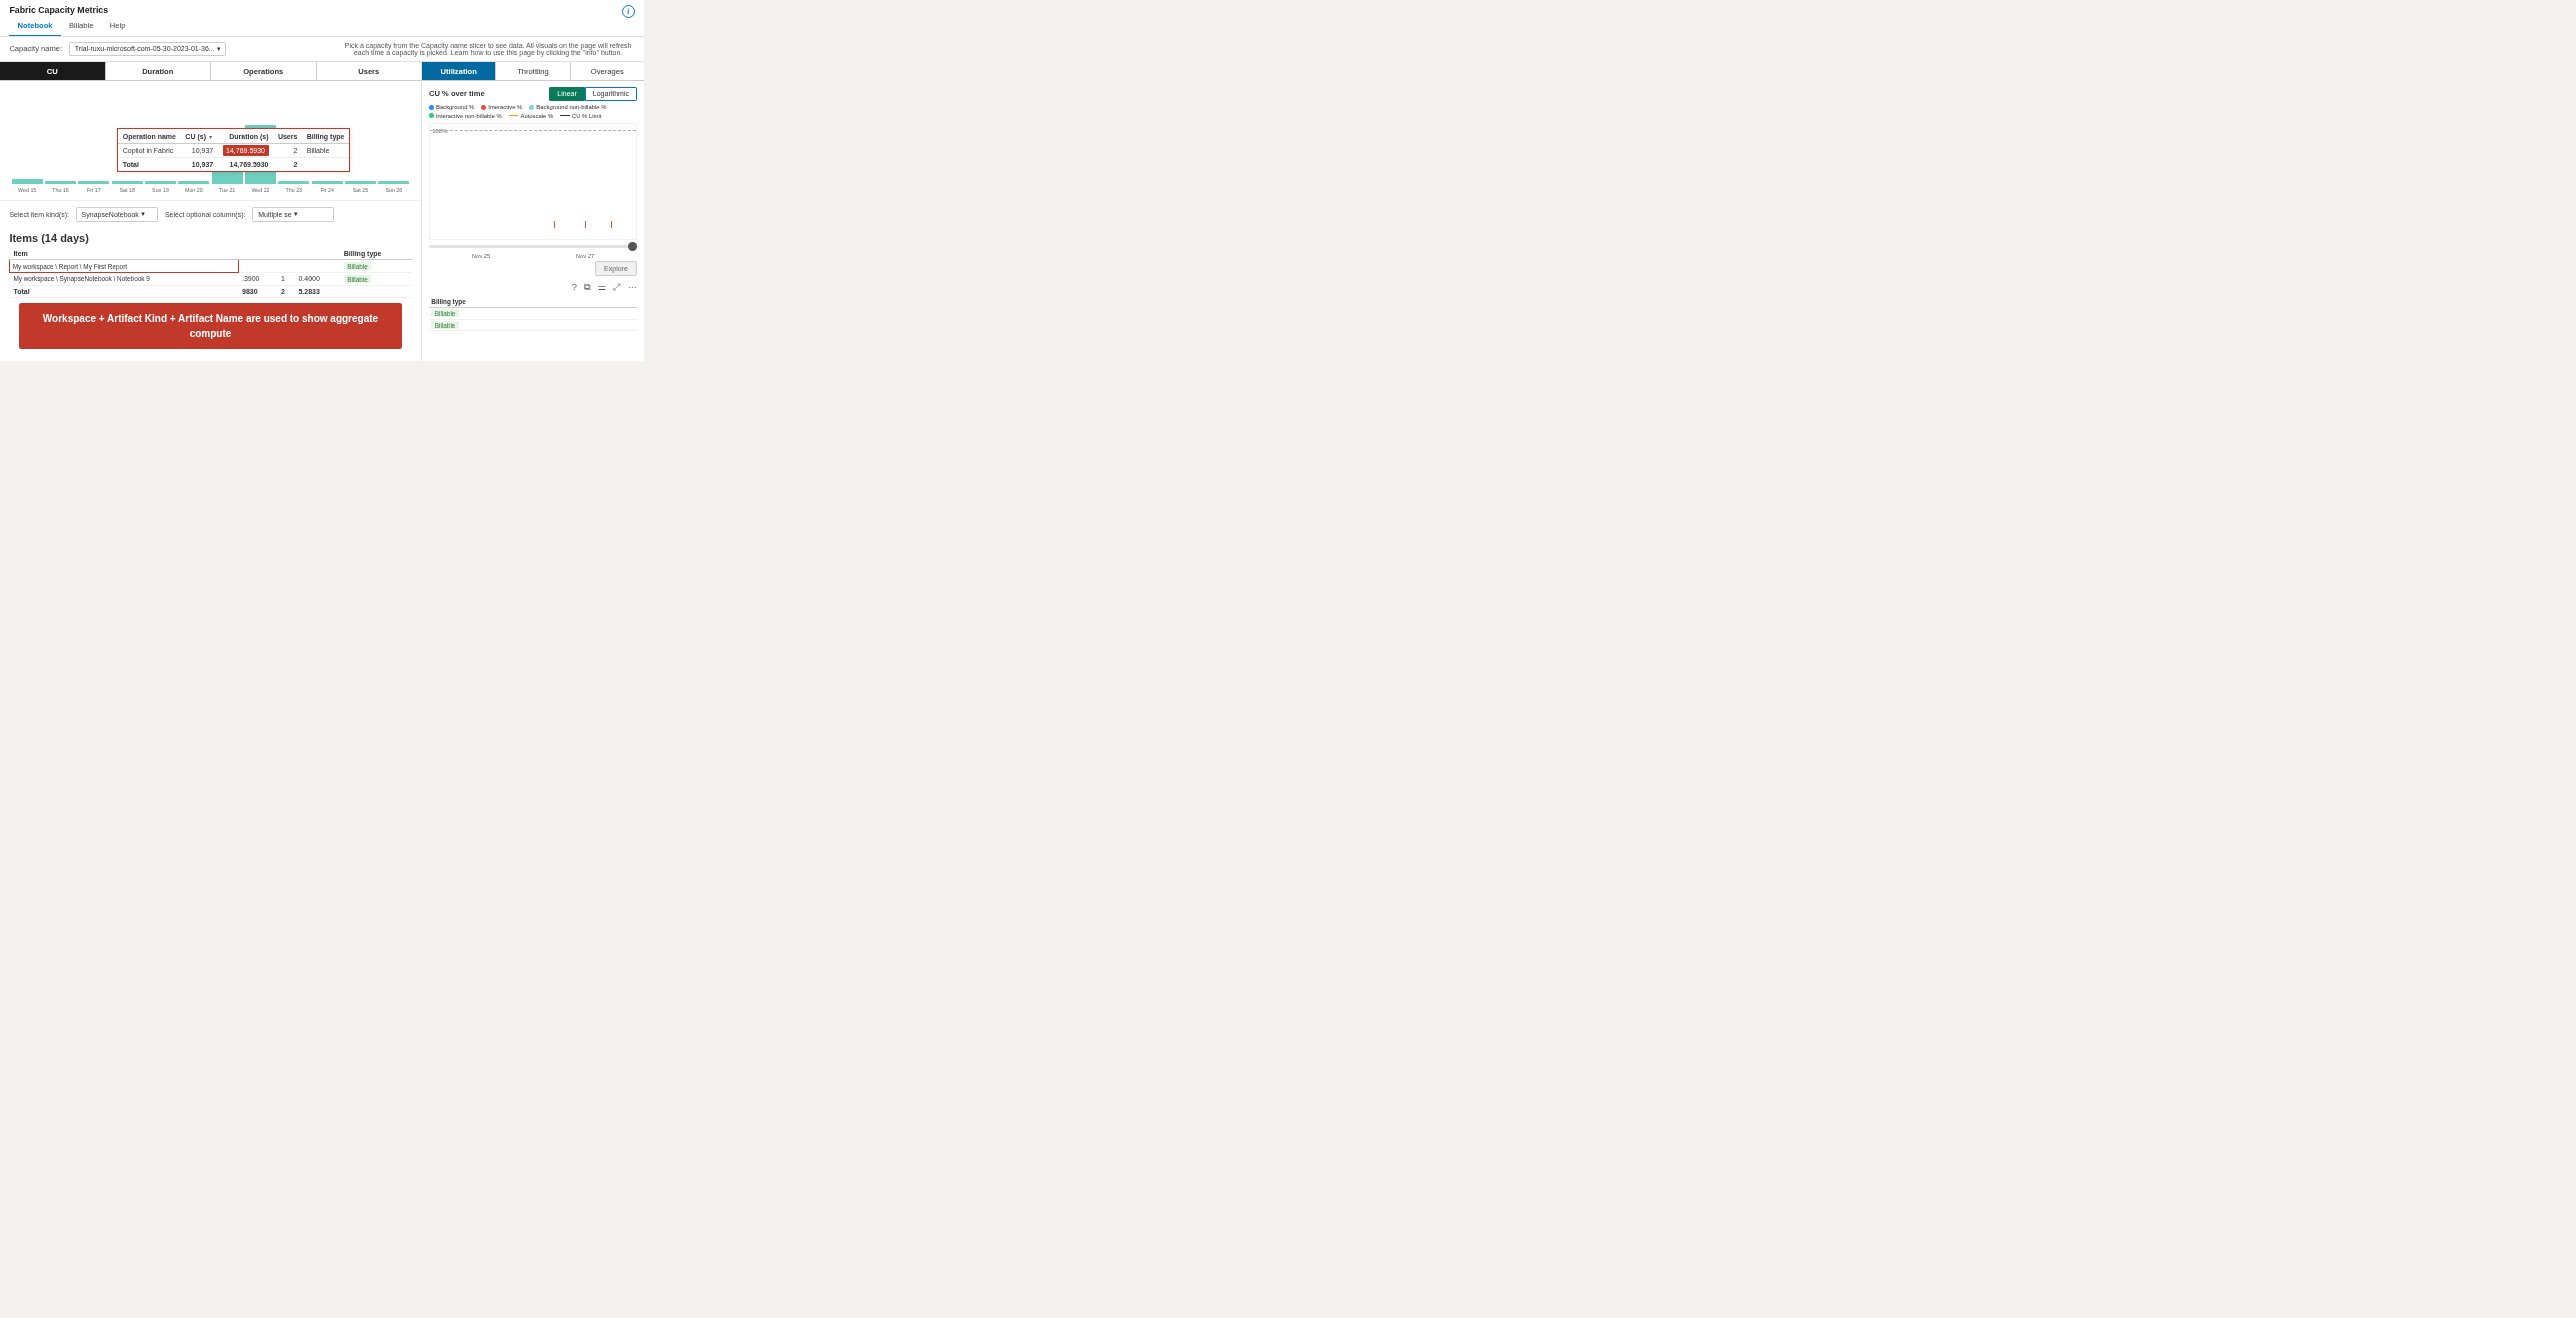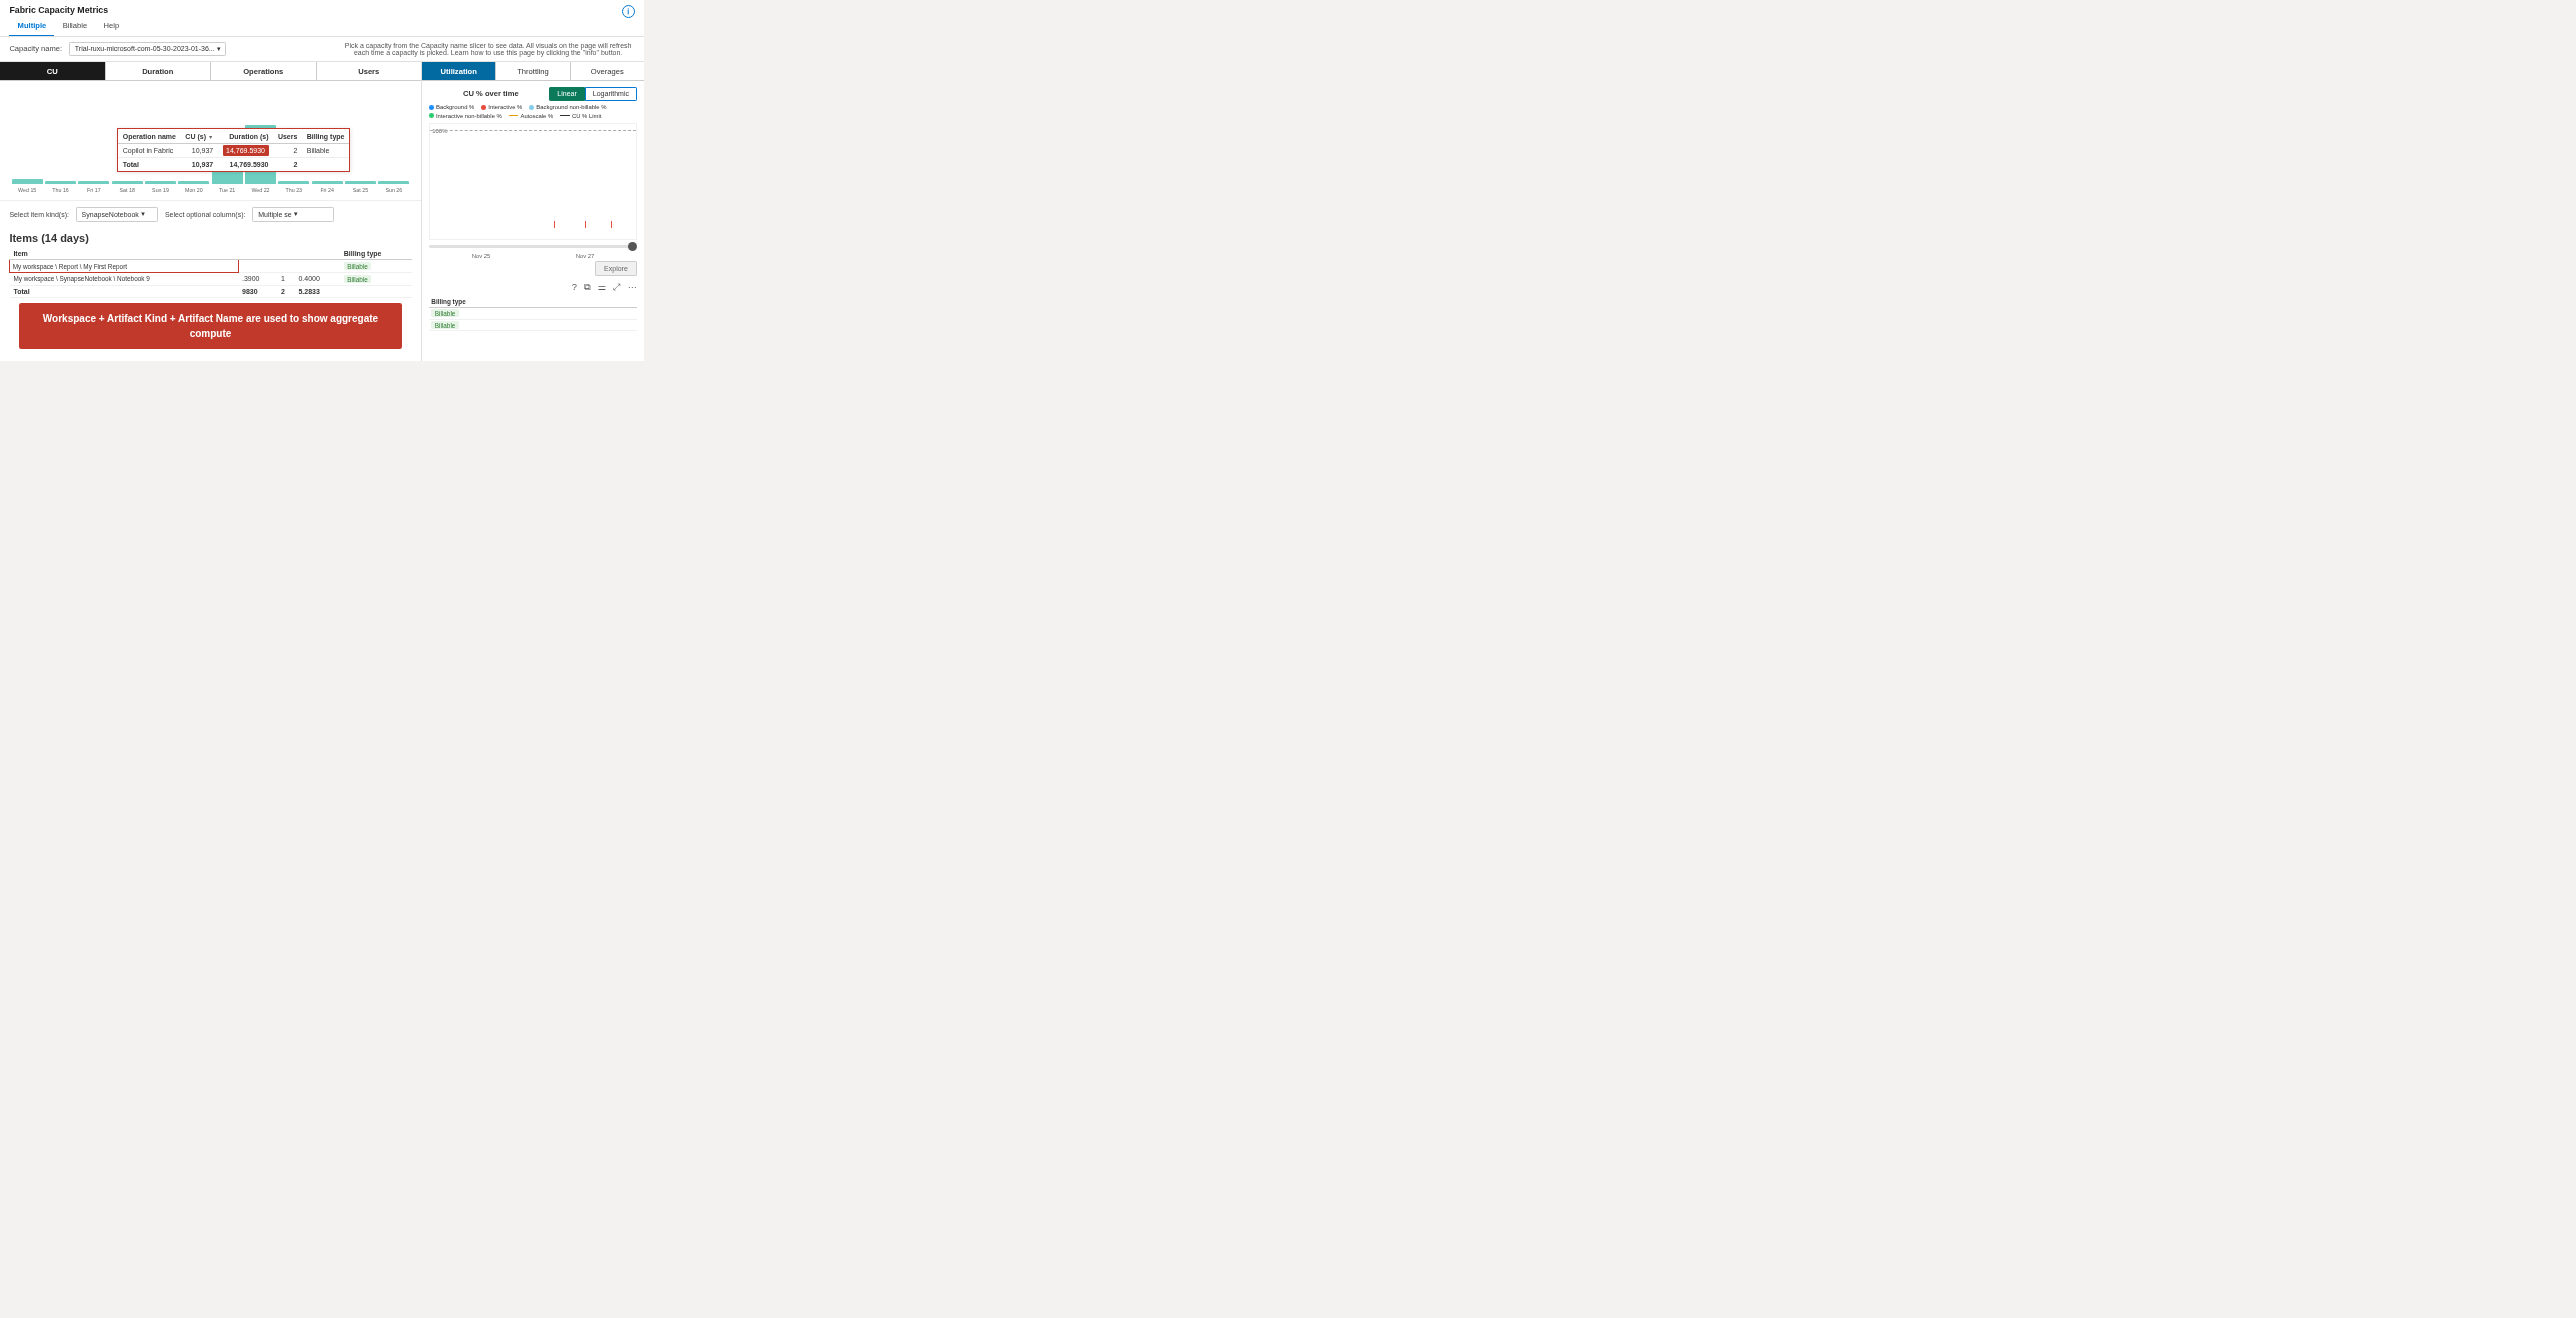--- a/index.html
+++ b/index.html
@@ -71,21 +71,21 @@
 
     
     .right-panel { width: 222px; background: #fff; padding: 0; flex-shrink: 0; }
 
     .util-tabs { display: flex; border-bottom: 0.6px solid #ccc; }
     .util-tab { flex: 1; padding: 4.7px 2.3px; text-align: center; font-size: 7.6px; cursor: pointer; background: #fff; color: #333; border: none; border-right: 0.6px solid #ccc; }
     .util-tab:last-child { border-right: none; }
     .util-tab.active { background: #0369a1; color: #fff; font-weight: 600; }
 
     .right-chart-area { padding: 5.9px 7px; }
-    .right-chart-header { display: flex; align-items: center; justify-content: space-between; margin-bottom: 3.5px; margin-left: 34px; }
+    .right-chart-header { display: flex; align-items: center; justify-content: space-between; margin-bottom: 3.5px; }
     .right-chart-title { font-size: 7.6px; font-weight: 600; }
     .scale-buttons { display: flex; gap: 0; }
     .scale-btn { padding: 2.3px 7px; font-size: 7px; cursor: pointer; border: 0.6px solid #0078d4; background: #fff; color: #333; }
     .scale-btn.active { background: #0a7a5a; color: #fff; border-color: #0a7a5a; }
     .scale-btn:first-child { border-radius: 1.2px 0 0 1.2px; }
     .scale-btn:last-child { border-radius: 0 1.2px 1.2px 0; }
 
     .right-legend { display: flex; flex-wrap: wrap; gap: 2.3px 7px; font-size: 5.9px; margin-bottom: 4.7px; }
     .legend-item { display: flex; align-items: center; gap: 2.3px; }
     .legend-circle { width: 4.7px; height: 4.7px; border-radius: 50%; display: inline-block; }
@@ -108,21 +108,21 @@
   </style>
 </head>
 <body>
 
 <div class="app-header">
   <div style="display:flex; align-items:center; justify-content:space-between;gap:40px;">
     <div class="app-title">Fabric Capacity Metrics</div>
     <div class="info-icon">ℹ</div>
   </div>
   <div class="nav-tabs">
-    <div class="nav-tab active">Multiple</div>
+    <div class="nav-tab active">Notebook</div>
     <div class="nav-tab">Billable</div>
     <div class="nav-tab">Help</div>
   </div>
 </div>
 
 <div class="toolbar">
   <span class="capacity-label">Capacity name:</span>
   <div class="capacity-dropdown">
     <span>Trial-ruxu-microsoft-com-05-30-2023-01-36...</span>
     <span class="chevron">▾</span>

